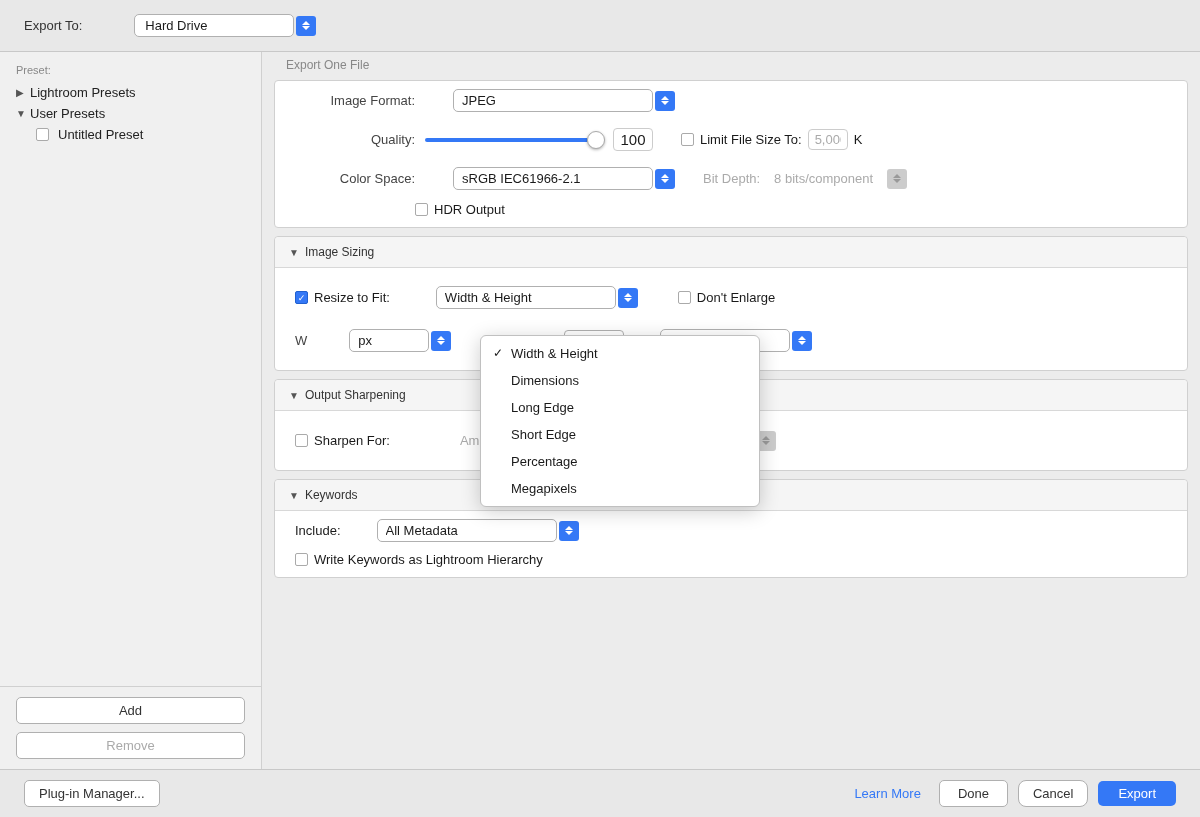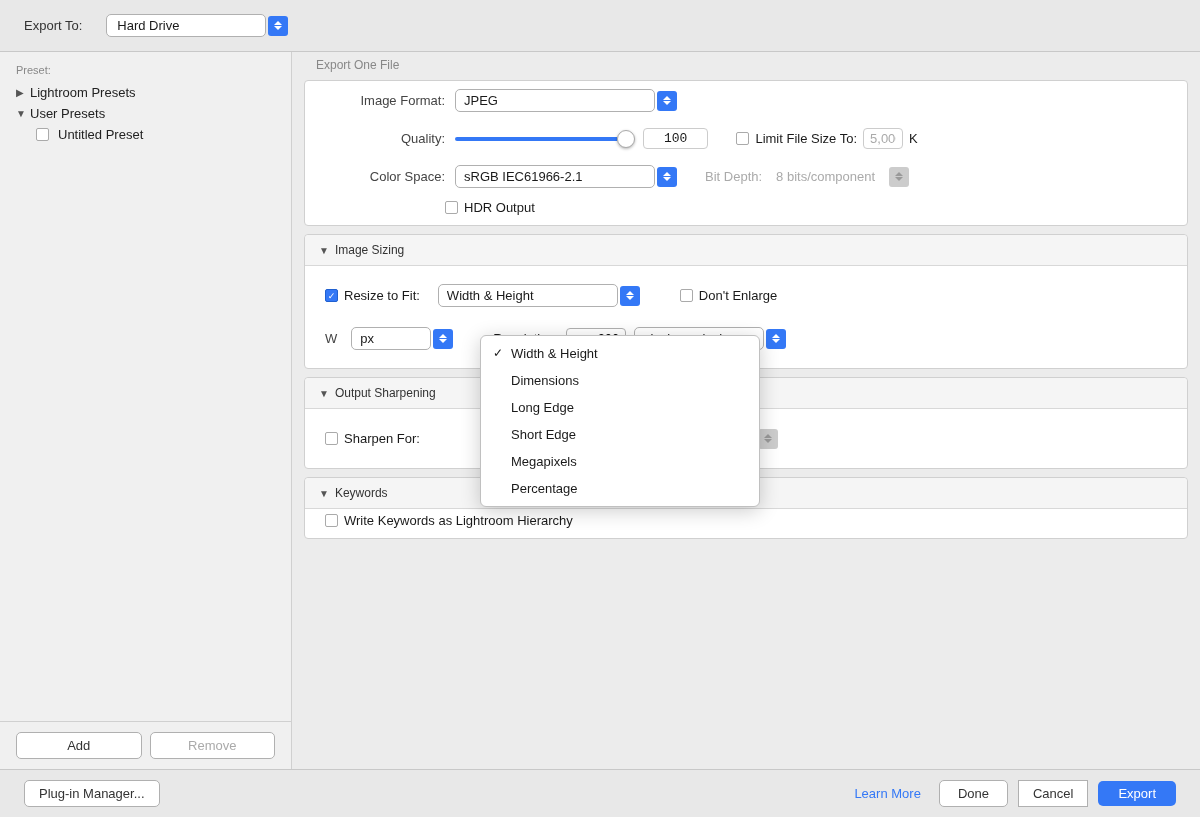--- a/index.html
+++ b/index.html
@@ -48,21 +48,21 @@
 
     
     .main-content {
       display: flex;
       flex: 1;
       overflow: hidden;
     }
 
     
     .sidebar {
-      width: 292px;
+      width: 262px;
       background: #f0f0f0;
       border-right: 1px solid #d0d0d0;
       display: flex;
       flex-direction: column;
       padding-top: 8px;
     }
     .sidebar-label {
       font-size: 11px;
       color: #888;
       padding: 4px 16px 6px;
@@ -88,20 +88,21 @@
     .preset-item.indent {
       padding-left: 36px;
       gap: 9px;
     }
     .sidebar-spacer { flex: 1; }
     .sidebar-bottom {
       padding: 10px 16px;
       border-top: 1px solid #d0d0d0;
       display: flex;
       gap: 8px;
+      flex-direction: column;
     }
     .sidebar-btn {
       flex: 1;
       padding: 5px 12px;
       border: 1px solid #b0b0b0;
       border-radius: 5px;
       background: white;
       font-size: 13px;
       cursor: pointer;
       text-align: center;
@@ -189,20 +190,21 @@
     .styled-select {
       appearance: none;
       -webkit-appearance: none;
       border: 1px solid #b0b0b0;
       border-radius: 5px;
       padding: 3px 28px 3px 8px;
       font-size: 13px;
       background: white;
       cursor: pointer;
       color: #1a1a1a;
+      margin-left: 28px;
     }
     .styled-select-wide { min-width: 200px; }
     .styled-select-medium { min-width: 180px; }
 
     
     .slider-container {
       display: flex;
       align-items: center;
       gap: 8px;
     }
@@ -222,26 +224,25 @@
       height: 18px;
       border-radius: 50%;
       background: white;
       border: 1px solid #aaa;
       box-shadow: 0 1px 3px rgba(0,0,0,0.3);
       cursor: pointer;
     }
     .quality-value {
       border: 1px solid #ccc;
       border-radius: 4px;
-      padding: 2px 20px;
+      padding: 2px 6px;
       min-width: 40px;
       text-align: center;
-      font-size: 13px;
-      background: white;
-      font-family: Liberation Mono, monospace;
+      font-size: 15px;
+      background: white;
     }
 
     
     .checkbox-row {
       display: flex;
       align-items: center;
       gap: 6px;
     }
     .cb {
       width: 13px;
@@ -378,21 +379,21 @@
       border: 1px solid #b0b0b0;
       border-radius: 5px;
       background: white;
       padding: 5px 18px;
       font-size: 13px;
       cursor: pointer;
       color: #333;
     }
     .cancel-btn {
       border: 1px solid #b0b0b0;
-      border-radius: 0;
+      border-radius: 8px;
       background: white;
       padding: 5px 14px;
       font-size: 13px;
       cursor: pointer;
       color: #333;
     }
     .export-btn {
       border: none;
       border-radius: 5px;
       background: #3478f6;
@@ -644,40 +645,54 @@
         </div>
       </div>
     </div>
 
     <div class="section">
       <div class="section-header">
         <span class="triangle">▼</span>
         <span class="title">Keywords</span>
       </div>
 
+      <div class="metadata-include-row">
+        <span>Include:</span>
+        <div class="styled-select-wrapper">
+          <select class="styled-select styled-select-medium">
+            <option>All Metadata</option>
+          </select>
+          <div class="stepper-icon">
+            <div class="stepper-icon-inner">
+              <div class="arrow-up"></div>
+              <div class="arrow-down"></div>
+            </div>
+          </div>
+        </div>
+      </div>
 
 
       <div class="metadata-kw">
         <div class="checkbox-row">
           <div class="cb"></div>
           <span>Write Keywords as Lightroom Hierarchy</span>
         </div>
       </div>
     </div>
 
   </div>
 </div>
 
 <div class="dropdown-overlay">
   <div class="dropdown-item selected">Width &amp; Height</div>
   <div class="dropdown-item">Dimensions</div>
   <div class="dropdown-item">Long Edge</div>
   <div class="dropdown-item">Short Edge</div>
+  <div class="dropdown-item">Percentage</div>
   <div class="dropdown-item">Megapixels</div>
-  <div class="dropdown-item">Percentage</div>
 </div>
 
 <div class="bottom-bar">
   <button class="plugin-manager-btn">Plug-in Manager...</button>
   <div class="bottom-spacer"></div>
   <a class="learn-more-link">Learn More</a>
   <button class="done-btn">Done</button>
   <button class="cancel-btn">Cancel</button>
   <button class="export-btn">Export</button>
 </div>

